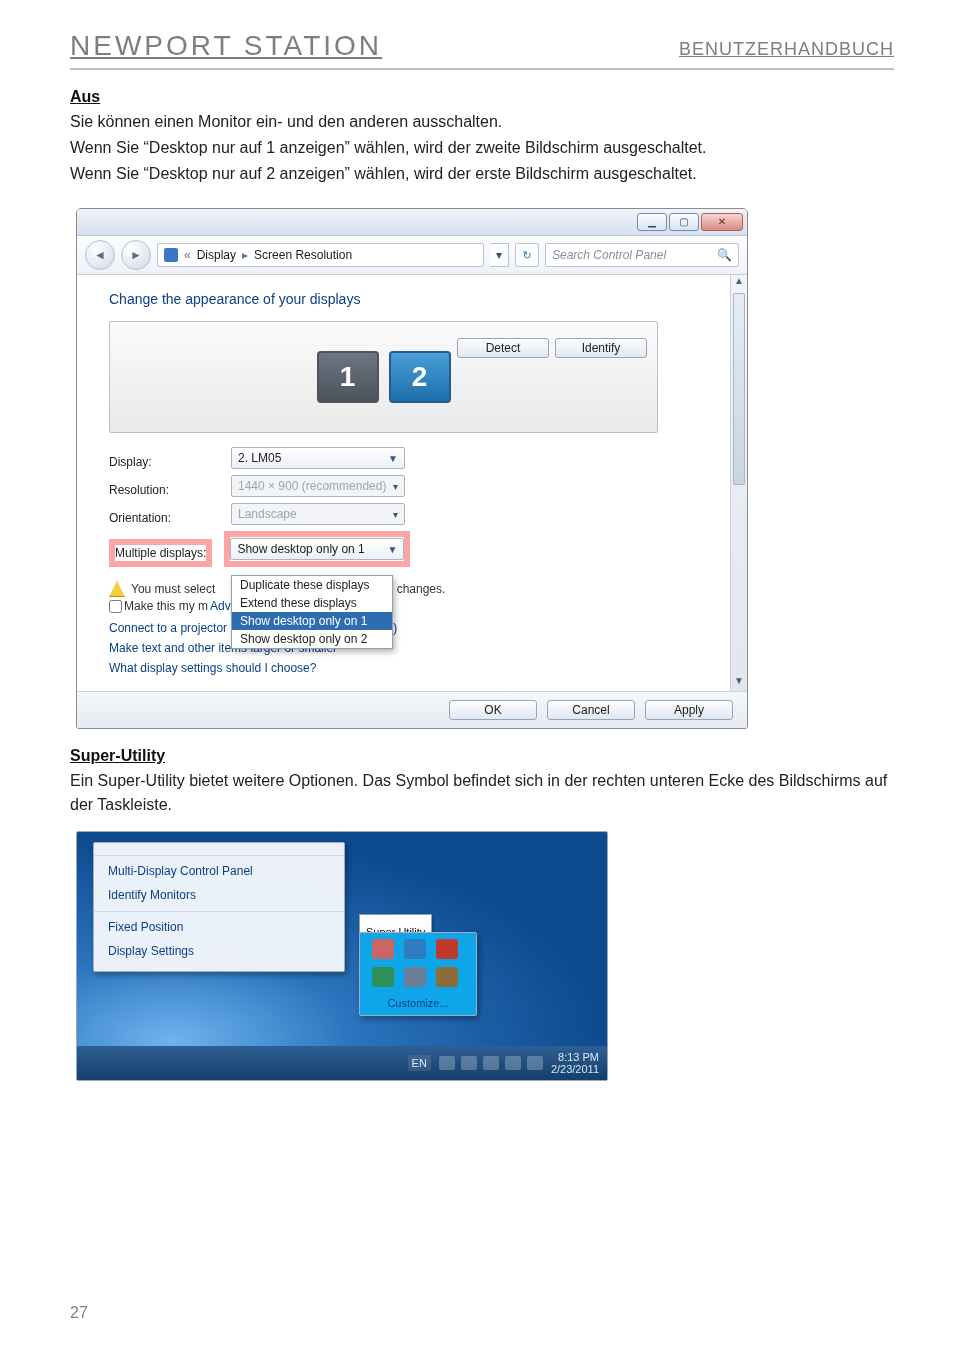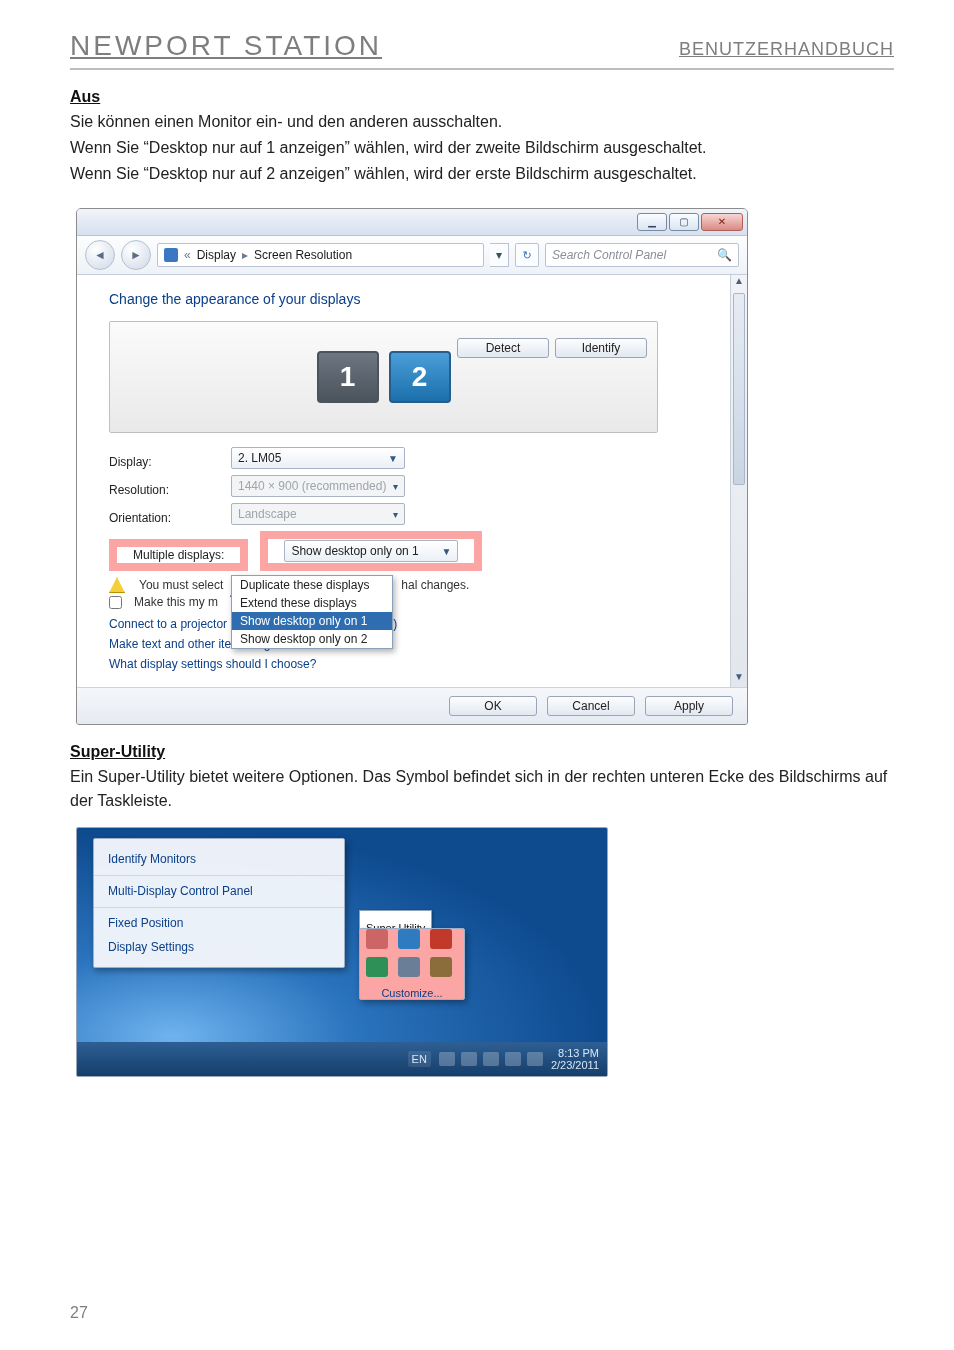--- a/index.html
+++ b/index.html
@@ -31,46 +31,46 @@
 .monitor{width:58px;height:48px;border-radius:4px;border:2px solid #265b8c;display:flex;align-items:center;justify-content:center;font-size:28px;font-weight:600;color:#fff}
 .monitor.sel{background:linear-gradient(#4a9fd8,#1b6fab)}
 .monitor.off{background:linear-gradient(#6d7681,#4b535c);border-color:#4b535c}
 .sidebtns{position:absolute;right:10px;top:16px;display:flex;gap:6px}
 .aero{min-width:70px;padding:2px 10px;border:1px solid #9aa6b8;background:linear-gradient(#fdfdfe,#e1e8f1);border-radius:3px;font-size:12px;text-align:center}
 .form-row{display:flex;align-items:flex-end;margin:6px 0;gap:12px}
 .form-row .lbl{width:110px;color:#222}
 .dropdown{min-width:160px;height:20px;border:1px solid #aab4c4;background:linear-gradient(#fff,#ebf0f7);border-radius:2px;display:inline-flex;align-items:center;justify-content:space-between;padding:0 6px;color:#222;font-size:12px}
 .dropdown.disabled{color:#9ea5ad;background:#f3f4f6}
 .dropdown .caret{color:#32597f;font-size:10px}
-.hl{border:8px solid #fca5a5;padding:1px 16px;display:inline-block}
+.hl{border:6px solid #fca5a5;padding:1px 0;display:inline-block}
 .popup{position:absolute;left:154px;top:300px;width:160px;background:#fff;border:1px solid #8aa0bb;box-shadow:2px 3px 6px rgba(0,0,0,.3);font-size:12px;z-index:5}
 .popup div{padding:2px 8px}
 .popup .sel{background:#2d6db0;color:#fff}
-.warnrow{display:flex;align-items:center;gap:14px;margin:6px 0 2px 0;font-size:12px;color:#333}
+.warnrow{display:flex;align-items:center;gap:6px;margin:14px 0 2px 0;font-size:12px;color:#333}
 .warnrow .wicon{width:14px;height:14px;background:#f3cf3a;border:1px solid #b79200;display:inline-block;clip-path:polygon(50% 0,100% 100%,0 100%)}
-.chkrow{display:flex;align-items:center;gap:12px;margin:2px 0 8px 0;font-size:12px;color:#333}
+.chkrow{display:flex;align-items:flex-end;gap:2px;margin:2px 0 8px 0;font-size:12px;color:#333}
 .chkrow input{margin:0}
 .adv{color:#0a3f89;font-size:12px;float:right;margin-top:-18px;margin-right:16px}
 .linkline{color:#0a3f89;font-size:12px;margin:6px 0;display:flex;align-items:center;gap:4px}
 .winflag{display:inline-block;width:14px;height:12px;background:#333;border-radius:2px}
 .dlg-footer{display:flex;justify-content:flex-end;gap:10px;padding:8px 14px;background:linear-gradient(#f5f7fa,#e6ebf2);border-top:1px solid #cbd3de}
 .dlg-footer .aero{min-width:66px}
 .scrollbar{width:16px;background:linear-gradient(#f1f3f7,#e2e6ed);border-left:1px solid #c7cfd9;position:relative}
 .scrollbar .thumb{position:absolute;left:2px;right:2px;top:18px;height:190px;background:linear-gradient(#e6ecf4,#c9d4e3);border:1px solid #aab6c7;border-radius:2px}
 .scrollbar .arr{position:absolute;left:0;right:0;height:16px;text-align:center;color:#4a5f7d;font-size:10px}
 .scrollbar .arr.top{top:0}
 .scrollbar .arr.bot{bottom:0}
 
 .su-wrap{width:530px;margin:14px 0 0 6px;position:relative;border:1px solid #9aa6b8;border-radius:2px;overflow:hidden;height:248px;font-family:"Segoe UI",Tahoma,sans-serif;font-size:12px}
 .su-bg{position:absolute;inset:0;background:radial-gradient(ellipse at 18% 84%,#6fb4ef 0%,#2a73bd 30%,#0e4a8e 70%)}
 .su-menu{position:absolute;left:16px;top:10px;width:250px;background:rgba(240,244,250,.98);border:1px solid #9fb0c6;border-radius:2px;padding:8px 0;box-shadow:2px 3px 6px rgba(0,0,0,.35)}
 .su-menu .mi{padding:5px 14px;color:#0a3f89}
 .su-menu .mi.sep{border-top:1px solid #d0d7e1;margin-top:4px;padding-top:8px}
 .su-tip{position:absolute;left:282px;top:82px;background:#fff;border:1px solid #8aa0bb;padding:11px 6px;font-size:11px;box-shadow:1px 1px 3px rgba(0,0,0,.3)}
-.tray{position:absolute;left:282px;top:100px;width:104px;background:#fca5a5;border:1px solid #9fb0c6;border-radius:2px;padding:0;box-shadow:2px 3px 6px rgba(0,0,0,.35)}
+.tray{position:absolute;left:282px;top:100px;width:104px;background:#0ea5e9;border:1px solid #9fb0c6;border-radius:2px;padding:6px;box-shadow:2px 3px 6px rgba(0,0,0,.35)}
 .tray-grid{display:grid;grid-template-columns:repeat(3,28px);grid-auto-rows:24px;gap:4px;justify-content:center}
 .tic{width:22px;height:20px;border-radius:3px;display:flex;align-items:center;justify-content:center;font-size:12px;color:#fff}
 .tic.a{background:#c66}
 .tic.b{background:#2f7bbf}
 .tic.c{background:#c0392b}
 .tic.d{background:#2e8f57}
 .tic.e{background:#6a7f97}
 .tic.f{background:#8a6d3b}
 .tray .cust{color:#0a3f89;text-align:center;margin-top:6px;font-size:11px}
 .taskbar{position:absolute;left:0;right:0;bottom:0;height:34px;background:linear-gradient(#2e5f94,#153e6a);display:flex;align-items:center;justify-content:flex-end;padding:0 8px;gap:8px;color:#d7e6f6;font-size:11px}
@@ -202,22 +202,22 @@
   </div>
 </div>
 
 <div class="section-title">Super-Utility</div>
 <div class="body-text">Ein Super-Utility bietet weitere Optionen. Das Symbol befindet sich in der rechten unteren Ecke des Bildschirms auf der Taskleiste.</div>
 
 <div class="su-wrap">
   <div class="su-bg"></div>
 
   <div class="su-menu">
+    <div class="mi sep">Multi-Display Control Panel</div>
     <div class="mi">Identify Monitors</div>
-    <div class="mi sep">Multi-Display Control Panel</div>
     <div class="mi sep">Fixed Position</div>
     <div class="mi">Display Settings</div>
   </div>
 
   <div class="su-tip">Super Utility</div>
 
   <div class="tray">
     <div class="tray-grid">
       <span class="tic a"></span>
       <span class="tic b"></span>

